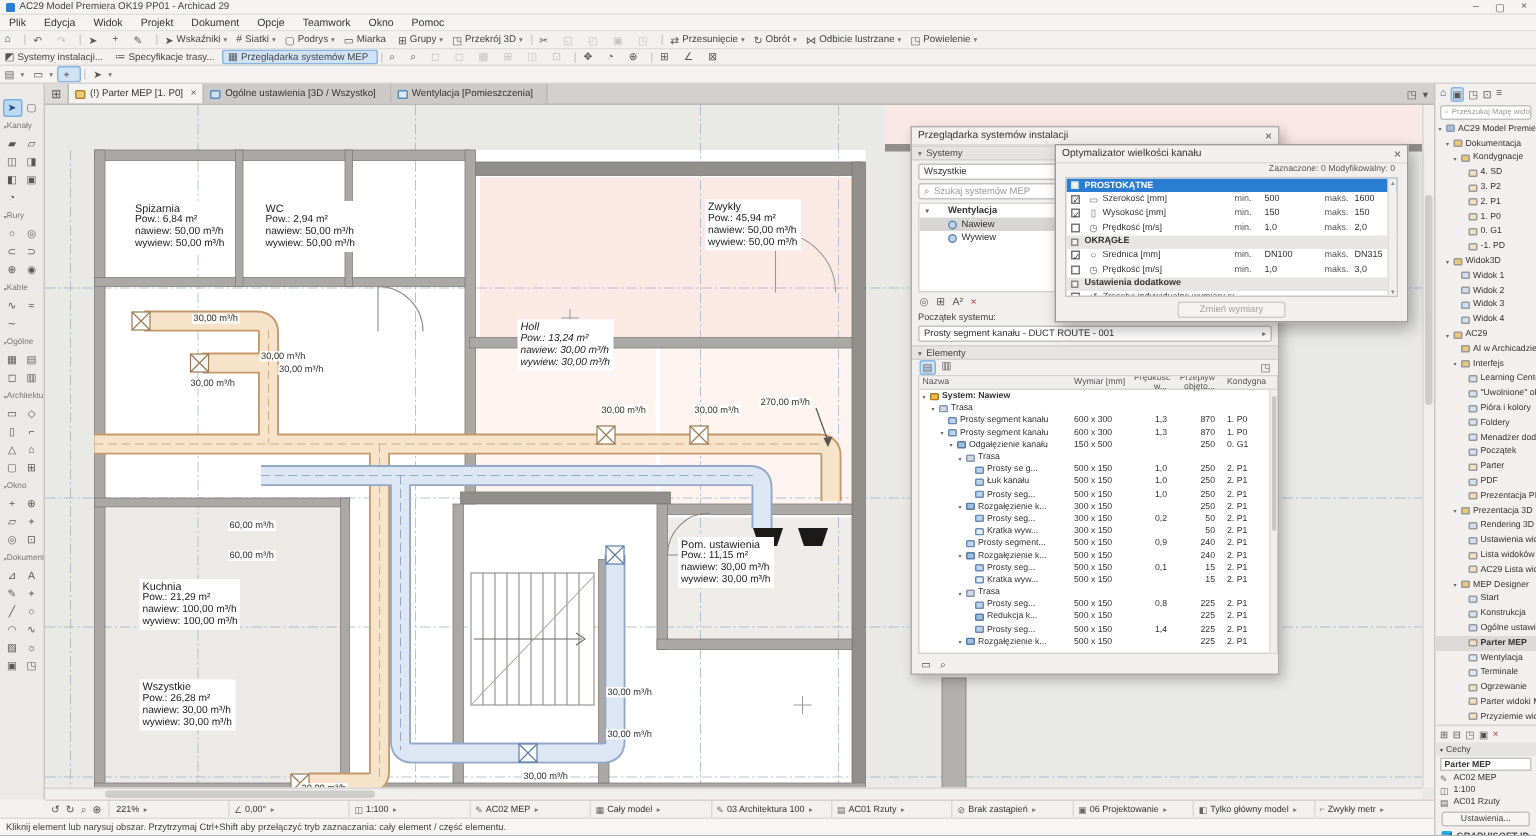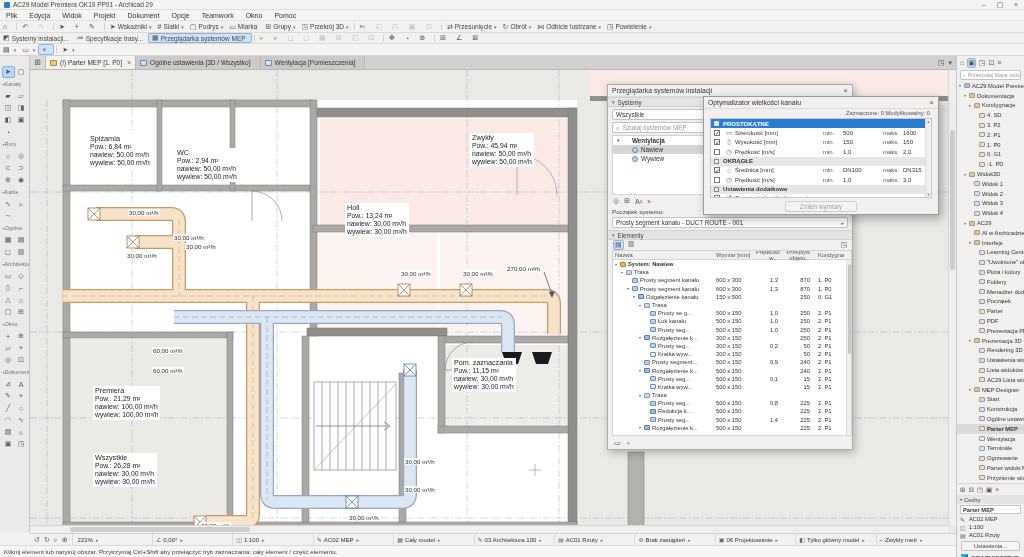--- a/index.html
+++ b/index.html
@@ -717,57 +717,57 @@
 
     <div style="position:absolute;inset:0;pointer-events:none;">
 
         <div class="room-label" style="left: 58px; top: 64px;">
           <div class="rname">Spiżarnia</div>
           <div>Pow.: 6,84 m²</div>
           <div>nawiew: 50,00 m³/h</div>
           <div>wywiew: 50,00 m³/h</div>
         </div>
 
-        <div class="room-label" style="left: 145px; top: 64px; margin-top: 14px;">
+        <div class="room-label" style="left: 145px; top: 64px;">
           <div class="rname">WC</div>
           <div>Pow.: 2,94 m²</div>
           <div>nawiew: 50,00 m³/h</div>
           <div>wywiew: 50,00 m³/h</div>
         </div>
 
         <div class="room-label" style="left: 440px; top: 63px;">
           <div class="rname">Zwykły</div>
           <div>Pow.: 45,94 m²</div>
           <div>nawiew: 50,00 m³/h</div>
           <div>wywiew: 50,00 m³/h</div>
         </div>
 
-        <div class="room-label" style="left: 315px; top: 133px;">
+        <div class="room-label" style="left: 315px; top: 143px; font-style: italic;">
           <div class="rname">Holl</div>
           <div>Pow.: 13,24 m²</div>
           <div>nawiew: 30,00 m³/h</div>
           <div>wywiew: 30,00 m³/h</div>
         </div>
 
         <div class="room-label" style="left: 63px; top: 316px;">
-          <div class="rname">Premiera</div>
+          <div class="rname">Kuchnia</div>
           <div>Pow.: 21,29 m²</div>
           <div>nawiew: 100,00 m³/h</div>
           <div>wywiew: 100,00 m³/h</div>
         </div>
 
         <div class="room-label" style="left: 63px; top: 383px;">
           <div class="rname">Wszystkie</div>
           <div>Pow.: 26,28 m²</div>
           <div>nawiew: 30,00 m³/h</div>
           <div>wywiew: 30,00 m³/h</div>
         </div>
 
         <div class="room-label" style="left: 422px; top: 288px;">
-          <div class="rname">Pom. zaznaczania</div>
+          <div class="rname">Pom. ustawienia</div>
           <div>Pow.: 11,15 m²</div>
           <div>nawiew: 30,00 m³/h</div>
           <div>wywiew: 30,00 m³/h</div>
         </div>
 
     </div>
     <div style="position:absolute;inset:0;pointer-events:none;">
       <div class="anno" style="left: 98px; top: 139px;">30,00 m³/h</div>
         <div class="anno" style="left: 143px; top: 164px;">30,00 m³/h</div>
         <div class="anno" style="left: 155px; top: 173px;">30,00 m³/h</div>

